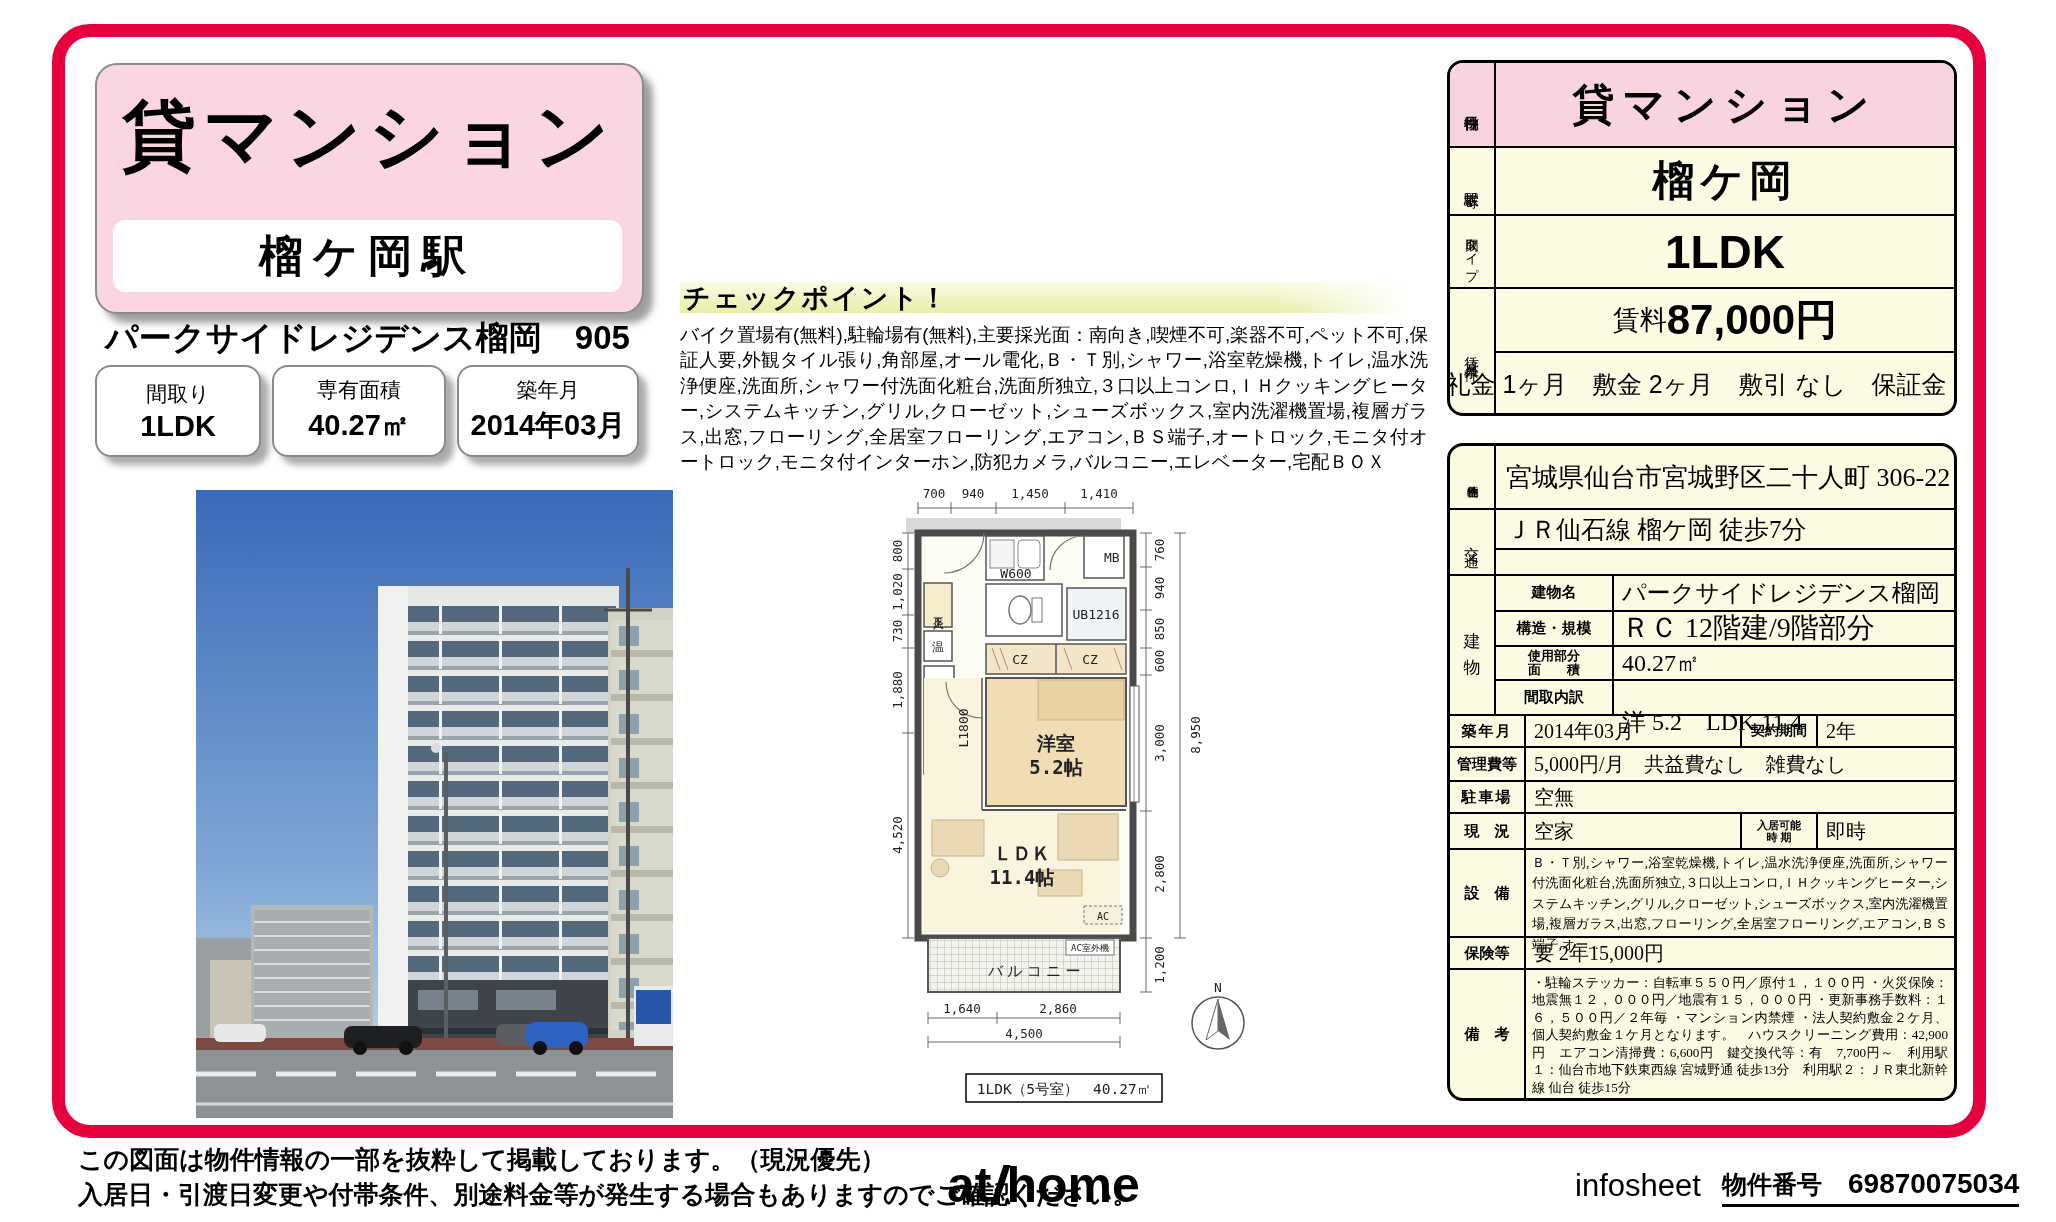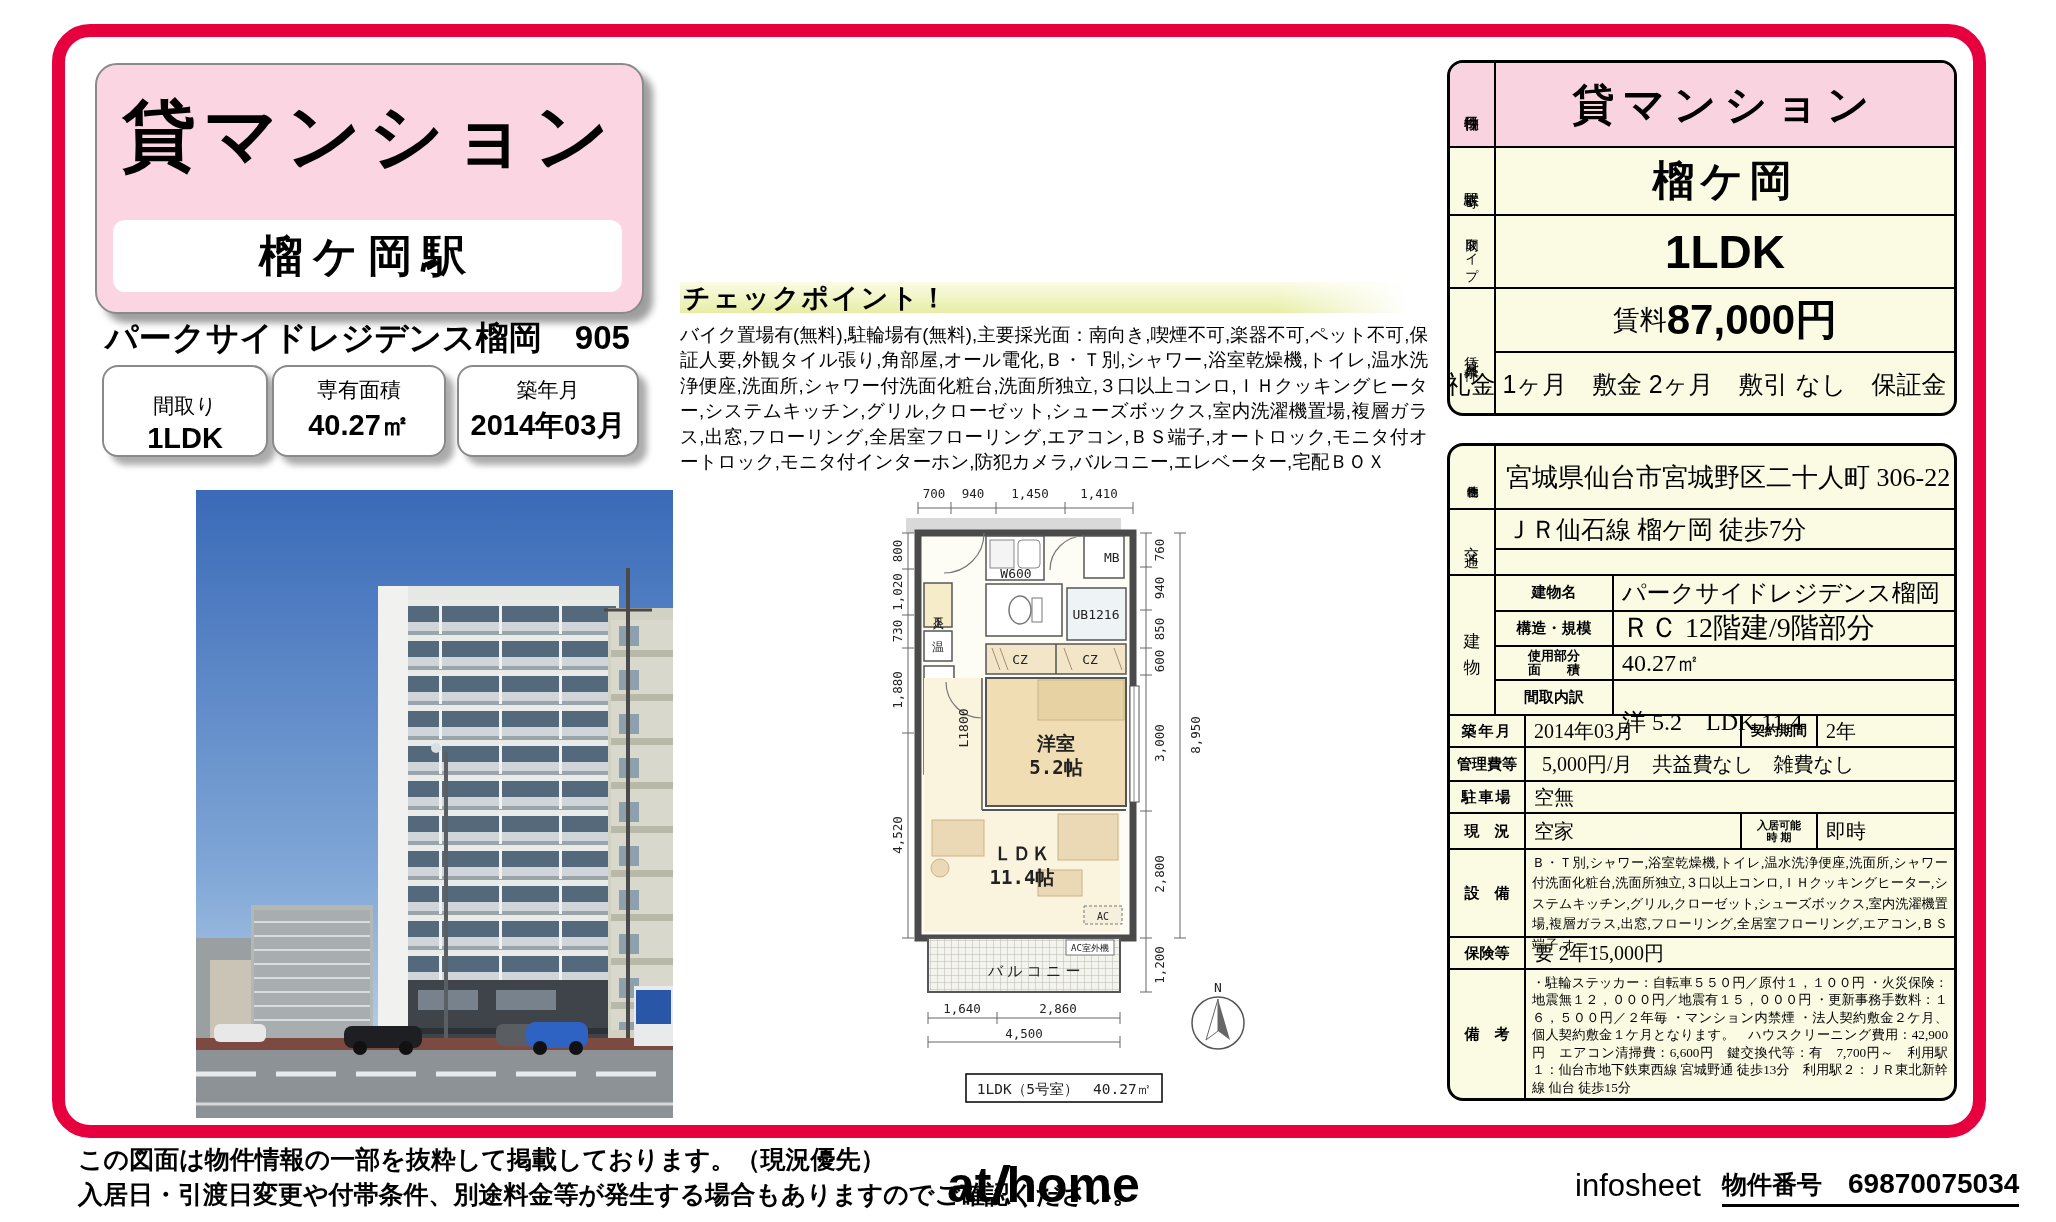--- a/index.html
+++ b/index.html
@@ -62,21 +62,21 @@
 
 <div class="sheet">
   <div class="frame"></div>
 
   <div class="cat-box">
     <div class="cat-title">貸マンション</div>
     <div class="station-box">榴ケ岡駅</div>
   </div>
   <div class="prop-name">パークサイドレジデンス榴岡　905</div>
 
-  <div class="sum-box" style="left:102px;width:162px;justify-content:flex-end;">
+  <div class="sum-box" style="left:95px;width:162px;">
     <div class="sum-label">間取り</div>
     <div class="sum-value">1LDK</div>
   </div>
   <div class="sum-box" style="left:272px;width:170px;">
     <div class="sum-label">専有面積</div>
     <div class="sum-value">40.27㎡</div>
   </div>
   <div class="sum-box" style="left:457px;width:178px;">
     <div class="sum-label">築年月</div>
     <div class="sum-value">2014年03月</div>
@@ -402,21 +402,21 @@
       </div>
     </div>
     <div class="trow" style="height:32px;">
       <div class="hlabel" style="width:76px;font-size:15px;letter-spacing:2px;">築年月</div>
       <div class="cell serif" style="width:216px;font-size:20px;padding-left:8px;border-right:2px solid #000;">2014年03月</div>
       <div class="hlabel" style="width:76px;font-size:14px;">契約期間</div>
       <div class="cell grow serif" style="font-size:20px;padding-left:8px;">2年</div>
     </div>
     <div class="trow" style="height:34px;">
       <div class="hlabel" style="width:76px;font-size:15px;">管理費等</div>
-      <div class="cell grow serif" style="font-size:20px;padding-left:8px;white-space:nowrap;margin-left:8px;">5,000円/月　共益費なし　雑費なし</div>
+      <div class="cell grow serif" style="font-size:20px;padding-left:8px;white-space:nowrap;">5,000円/月　共益費なし　雑費なし</div>
     </div>
     <div class="trow" style="height:32px;">
       <div class="hlabel" style="width:76px;font-size:15px;letter-spacing:2px;">駐車場</div>
       <div class="cell grow serif" style="font-size:20px;padding-left:8px;">空無</div>
     </div>
     <div class="trow" style="height:36px;">
       <div class="hlabel" style="width:76px;font-size:15px;">現　況</div>
       <div class="cell serif" style="width:216px;font-size:20px;padding-left:8px;border-right:2px solid #000;">空家</div>
       <div class="hlabel" style="width:76px;font-size:11px;flex-direction:column;line-height:1.1;">
         <span>入居可能</span>

